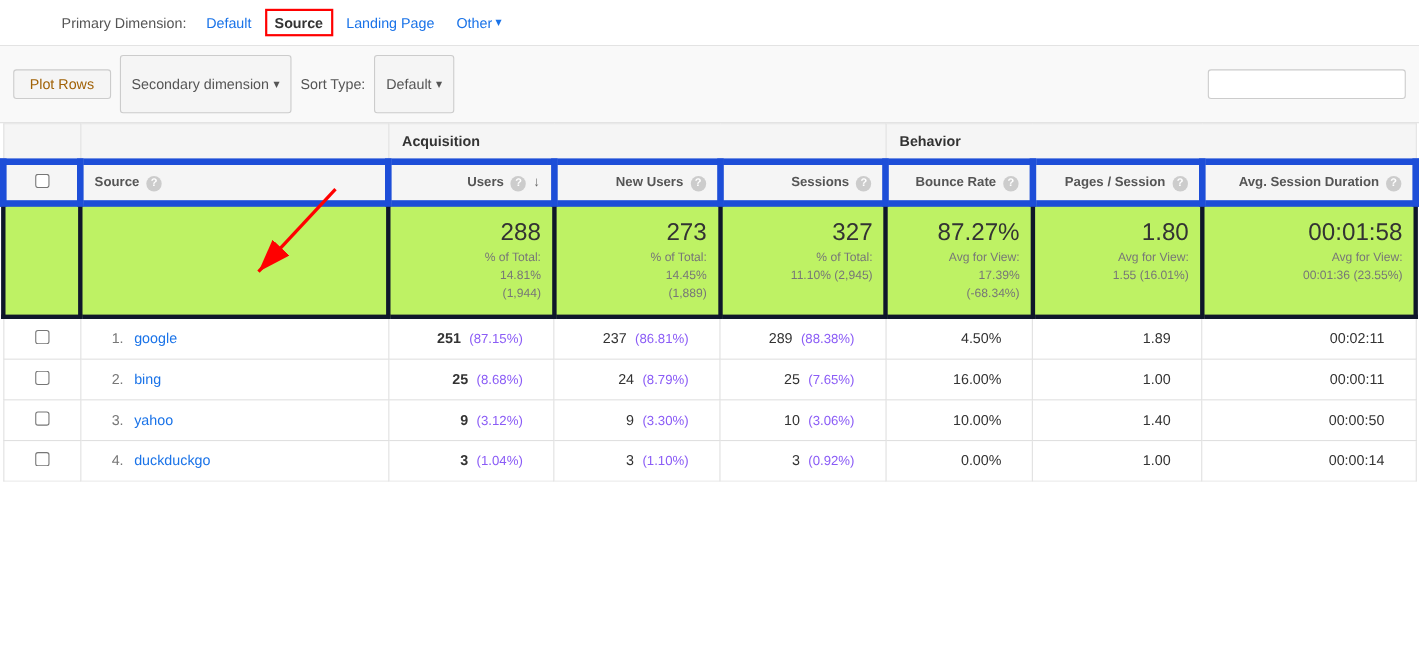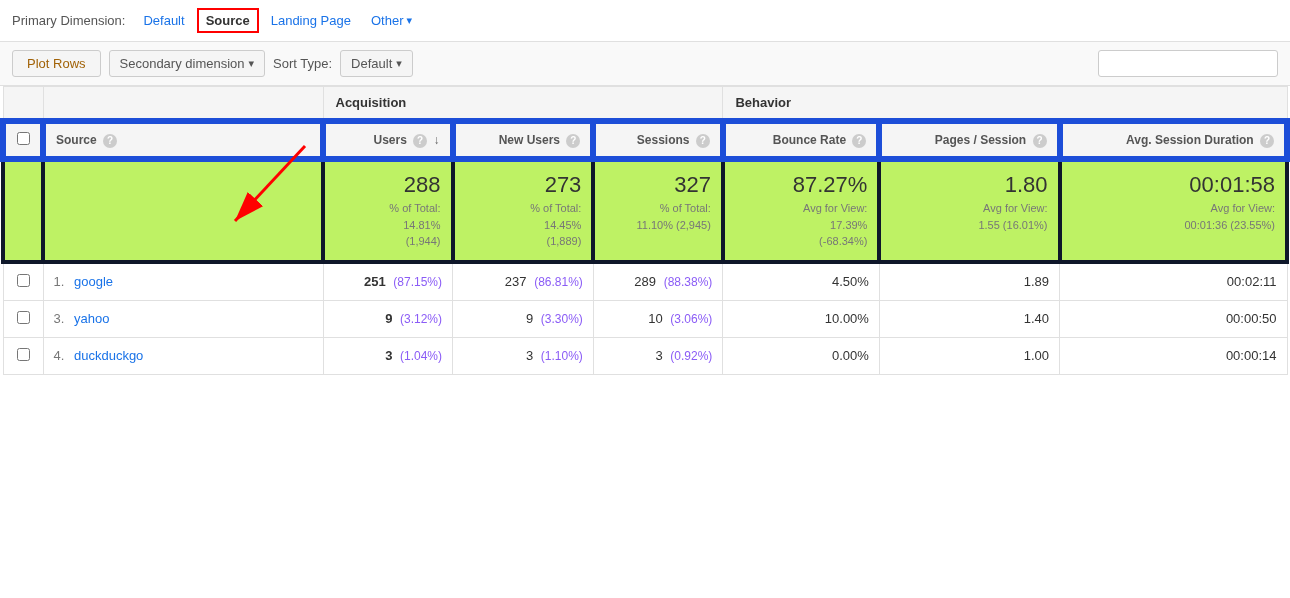--- a/index.html
+++ b/index.html
@@ -10,20 +10,21 @@
       display: flex;
       align-items: center;
       padding: 8px 12px;
       border-bottom: 1px solid #e0e0e0;
       gap: 4px;
     }
     .primary-dimension-label {
       color: #555;
       font-size: 13px;
       margin-right: 6px;
+      margin-left: 44px;
     }
     .dim-link {
       color: #1a73e8;
       text-decoration: none;
       padding: 4px 8px;
       font-size: 13px;
       cursor: pointer;
     }
     .dim-link.active {
       color: #333;
@@ -55,21 +56,21 @@
       border: 1px solid #ccc;
       background: #f5f5f5;
       border-radius: 3px;
       cursor: pointer;
       font-size: 13px;
       color: #a16207;
     }
     .select-dropdown {
       display: flex;
       align-items: center;
-      padding: 5px 10px;
+      padding: 18px 10px;
       border: 1px solid #ccc;
       background: #f5f5f5;
       border-radius: 3px;
       cursor: pointer;
       font-size: 13px;
       color: #555;
       gap: 4px;
     }
     .select-dropdown::after {
       content: '▾';
@@ -160,21 +161,21 @@
     .total-sub {
       font-size: 11px;
       color: #777;
       margin-top: 2px;
       line-height: 1.5;
     }
 
     
     .data-row td {
       border: 1px solid #e0e0e0;
-      padding: 10px 10px;
+      padding: 10px 28px;
       text-align: right;
       vertical-align: middle;
     }
     .data-row td.source-col {
       text-align: left;
     }
 
     .row-num { color: #777; margin-right: 6px; }
     .row-link { color: #1a73e8; text-decoration: none; cursor: pointer; }
 
@@ -328,20 +329,41 @@
     </td>
     <td>4.50%</td>
     <td>1.89</td>
     <td>00:02:11</td>
   </tr>
         <tr class="data-row">
     <td class="checkbox-cell">
       <input type="checkbox" style="">
     </td>
     <td class="source-col">
+      <span class="row-num">2.</span>
+      <a class="row-link">bing</a>
+    </td>
+    <td>
+      <strong>25</strong> <span class="metric-pct">(8.68%)</span>
+    </td>
+    <td>
+      24 <span class="metric-pct">(8.79%)</span>
+    </td>
+    <td>
+      25 <span class="metric-pct">(7.65%)</span>
+    </td>
+    <td>16.00%</td>
+    <td>1.00</td>
+    <td>00:00:11</td>
+  </tr>
+        <tr class="data-row">
+    <td class="checkbox-cell">
+      <input type="checkbox" style="">
+    </td>
+    <td class="source-col">
       <span class="row-num">3.</span>
       <a class="row-link">yahoo</a>
     </td>
     <td>
       <strong>9</strong> <span class="metric-pct">(3.12%)</span>
     </td>
     <td>
       9 <span class="metric-pct">(3.30%)</span>
     </td>
     <td>

